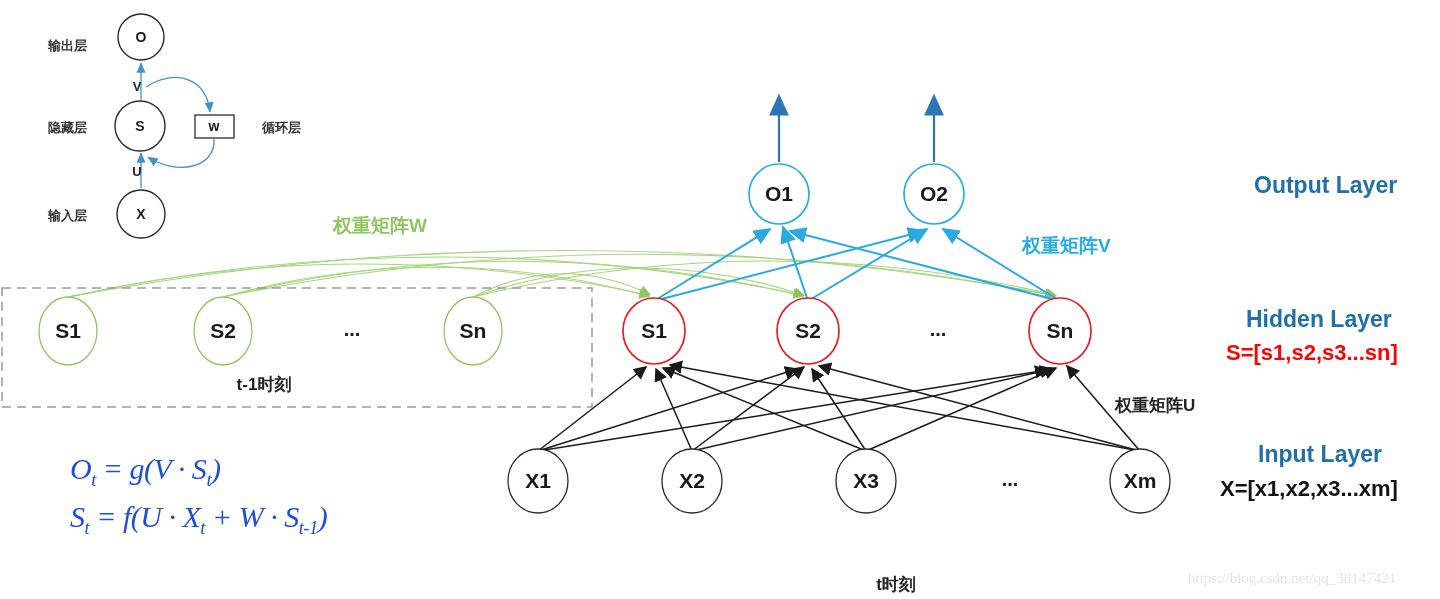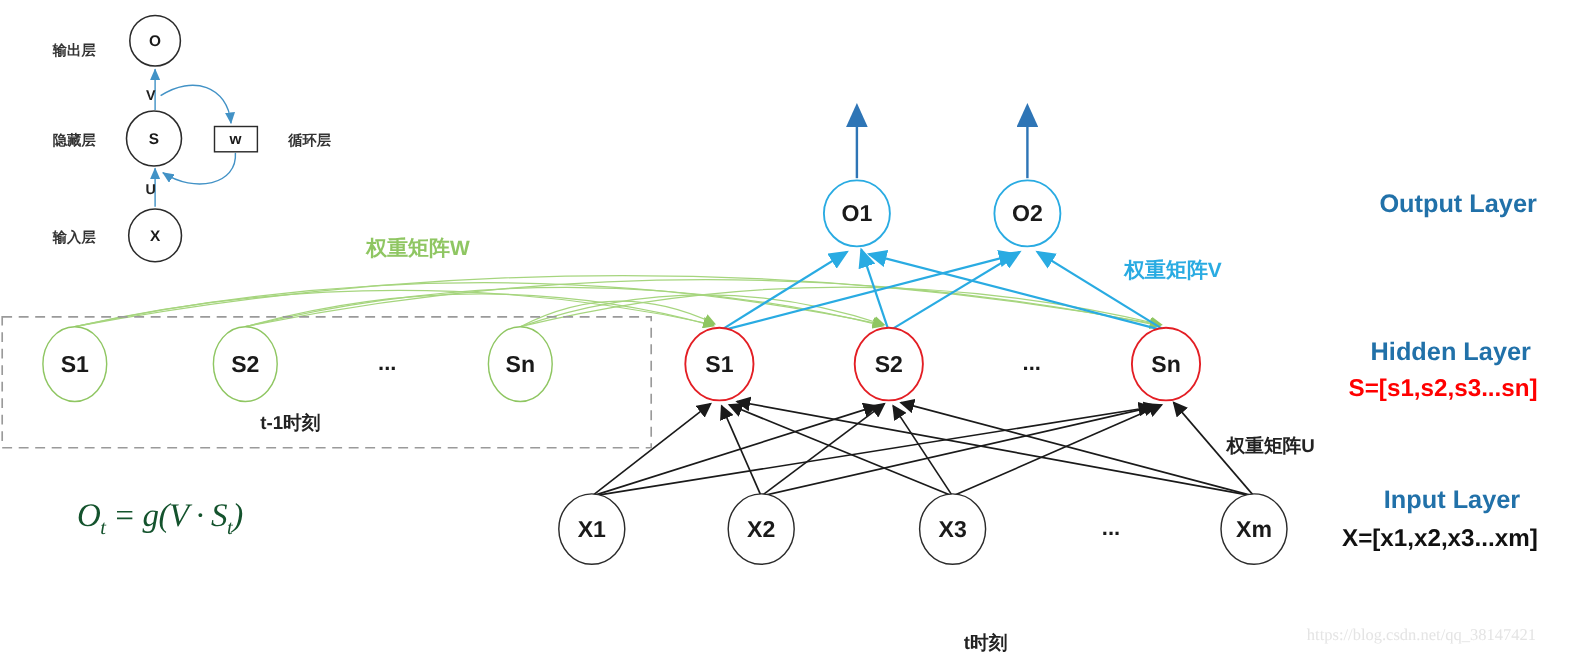--- a/index.html
+++ b/index.html
@@ -14,21 +14,21 @@
   .cn-small     { font-family:"Liberation Sans", sans-serif; font-size:13px; font-weight:600; fill:#333333; }
   .cn-mid       { font-family:"Liberation Sans", sans-serif; font-size:17px; font-weight:600; fill:#222222; text-anchor:middle; }
   .edge-letter  { font-family:"Liberation Sans", sans-serif; font-size:13px; font-weight:bold; fill:#222222; text-anchor:middle; }
   .weight-w     { font-family:"Liberation Sans", sans-serif; font-size:19px; font-weight:600; fill:#8fc662; }
   .weight-v     { font-family:"Liberation Sans", sans-serif; font-size:19px; font-weight:600; fill:#29abe2; }
   .weight-u     { font-family:"Liberation Sans", sans-serif; font-size:17px; font-weight:600; fill:#222222; }
   .legend-title { font-family:"Liberation Sans", sans-serif; font-size:23px; font-weight:bold; fill:#2171a9; }
   .legend-vec-red   { font-family:"Liberation Sans", sans-serif; font-size:22px; font-weight:bold; fill:#ff0000; }
   .legend-vec-black { font-family:"Liberation Sans", sans-serif; font-size:22px; font-weight:bold; fill:#111111; }
   .formula { position:absolute; font-family:"Liberation Serif", serif; font-style:italic;
-             font-size:30px; color:#14532d; letter-spacing:-0.5px; white-space:nowrap; }
+             font-size:30px; color:#1d4ed8; letter-spacing:-0.5px; white-space:nowrap; }
   .formula sub { font-size:0.62em; font-style:italic; }
   #watermark { position:absolute; left:1188px; top:570px; color:#e4e4e4;
                font-family:Liberation Serif, serif; font-size:15px; white-space:nowrap; }
 </style>
 </head>
 <body>
 
 <div id="stage">
 
 <svg width="1440" height="599" viewBox="0 0 1440 599">
@@ -182,17 +182,20 @@
     <text class="legend-vec-black" x="1220" y="496">X=[x1,x2,x3...xm]</text>
   </g>
 
   <text class="cn-mid" x="896" y="590">t时刻</text>
 </svg>
 
   
   <div class="formula" id="f1" style="left:70px; top:452px;">
     <span>O</span><sub>t</sub><span> = g(V · S</span><sub>t</sub><span>)</span>
   </div>
+  <div class="formula" id="f2" style="left:70px; top:500px;">
+    <span>S</span><sub>t</sub><span> = f(U · X</span><sub>t</sub><span> + W · S</span><sub>t-1</sub><span>)</span>
+  </div>
 
   
   <div id="watermark">https://blog.csdn.net/qq_38147421</div>
 
 </div>
 
 </body></html>

